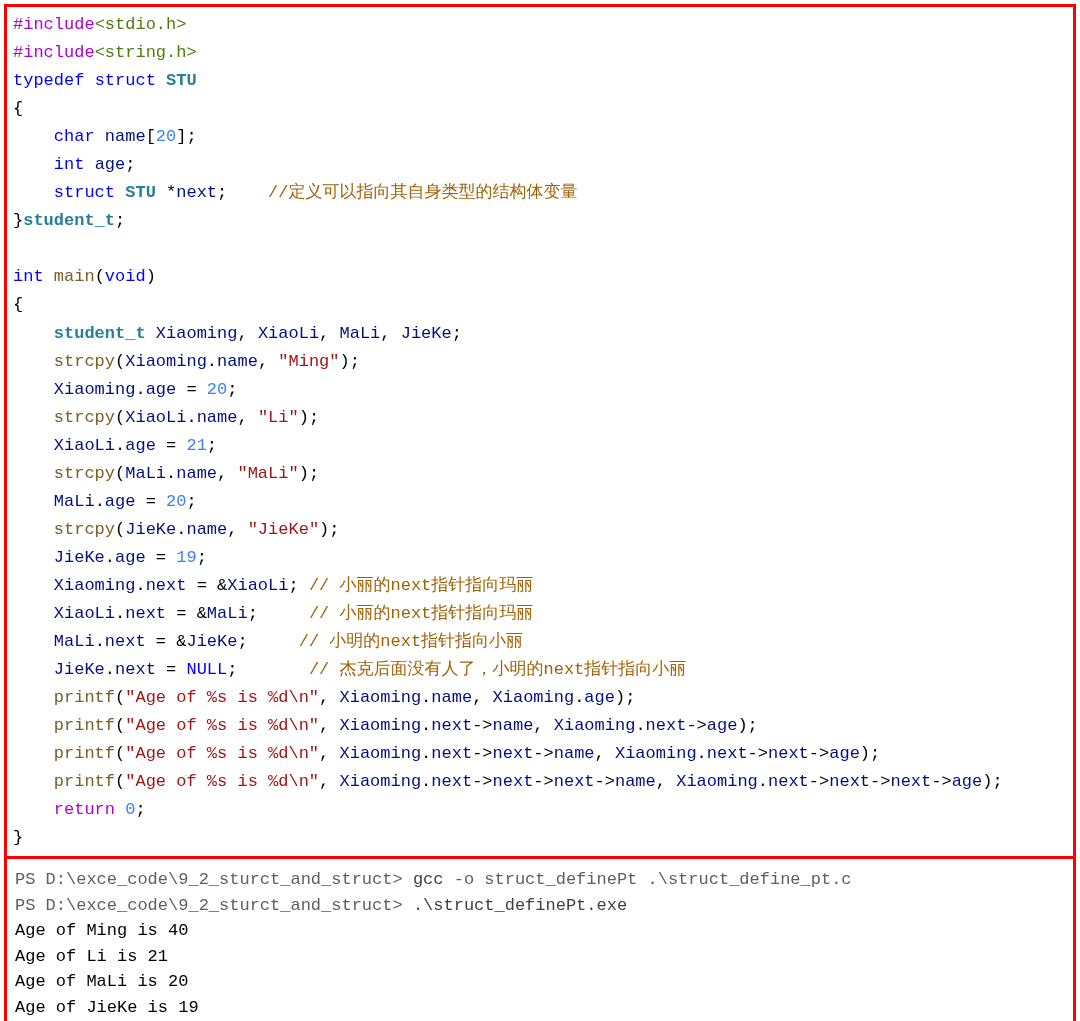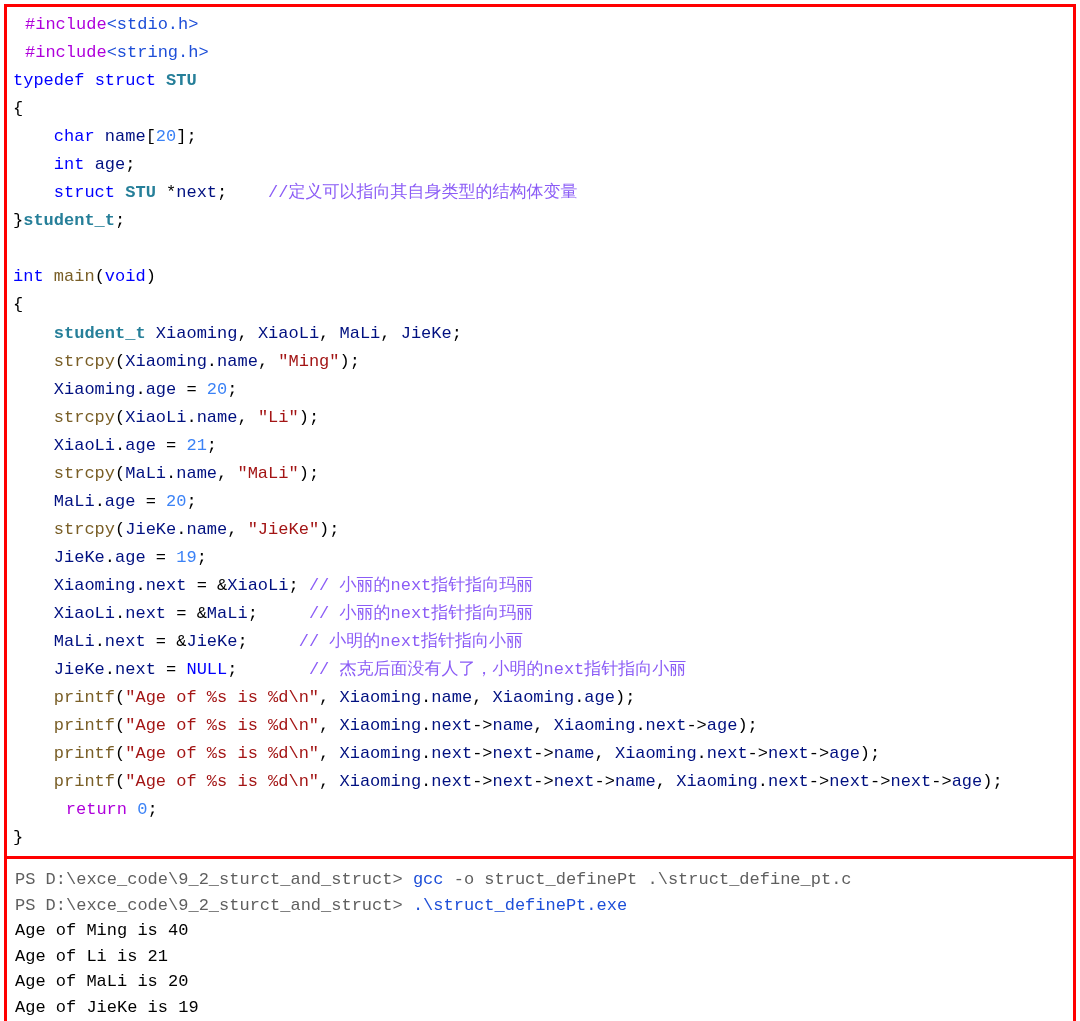--- a/index.html
+++ b/index.html
@@ -23,31 +23,31 @@
     white-space: pre;
   }
   .terminal-block {
     line-height: 1.5;
     white-space: pre;
     font-family: Consolas, "Courier New", monospace;
     color: #333333;
     padding: 4px 2px;
   }
   .kw { color: #0000ff; }        
-  .mac { color: #af00db; margin-left: 12px; }       
-  .hdr { color: #1d4ed8; }       
+  .mac { color: #af00db; }       
+  .hdr { color: #4d7c0f; }       
   .typ { color: #267f99; font-weight: bold; }       
   .str { color: #a31515; }       
   .num { color: #3b82f6; text-align: right; }       
-  .cmt { color: #8b5cf6; }       
+  .cmt { color: #a16207; }       
   .fn  { color: #795e26; margin-top: 16px; }       
   .id  { color: #001080; }       
   .nul { color: #0000ff; margin-top: 41px; }       
   .plain { color: #000000; }
-  .prompt-cmd { color: #1d4ed8; margin-top: 37px; }
+  .prompt-cmd { color: #404040; margin-top: 37px; }
   .prompt-gray { color: #5f5f5f; }
 </style>
 </head>
 <body>
 
 <div class="red-box">
 <div class="code-block"><span class="mac">#include</span><span class="hdr">&lt;stdio.h&gt;</span>
 <span class="mac">#include</span><span class="hdr">&lt;string.h&gt;</span>
 <span class="kw">typedef</span> <span class="kw">struct</span> <span class="typ">STU</span>
 <span class="plain">{</span>

